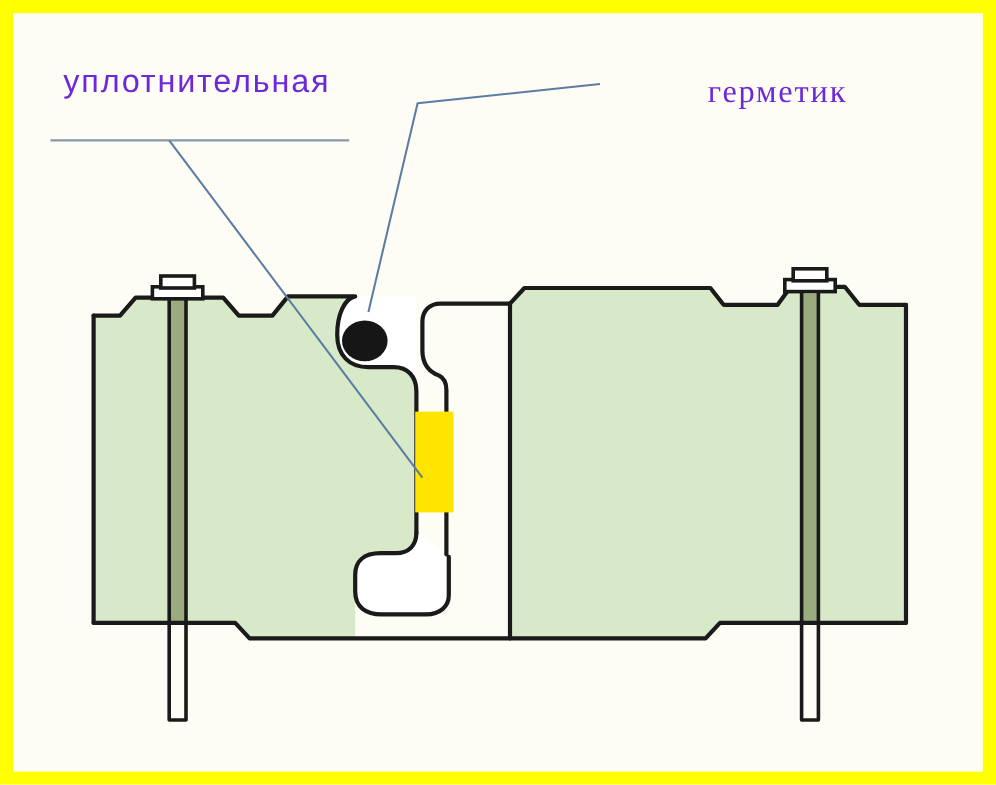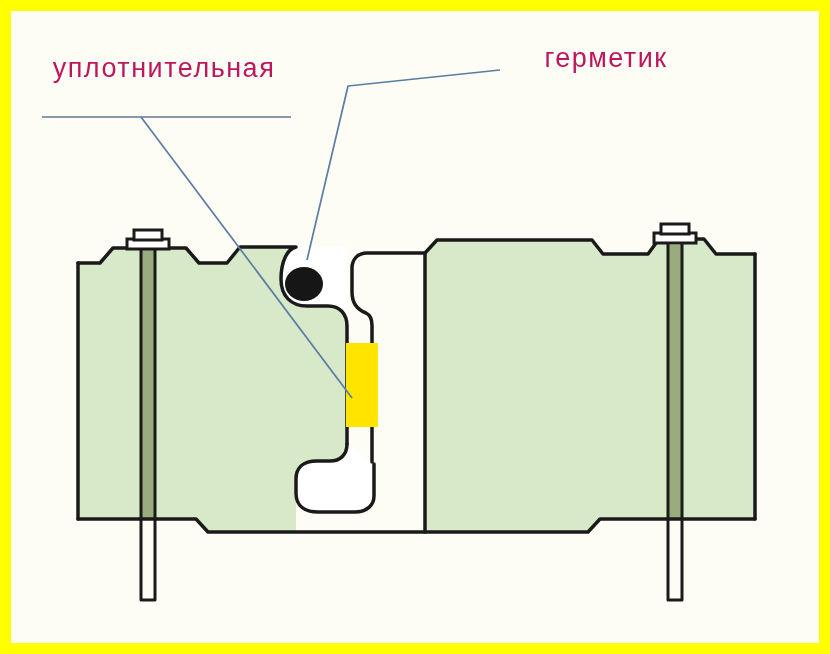--- a/index.html
+++ b/index.html
@@ -8,27 +8,27 @@
     font-family:"Liberation Sans", sans-serif;
     background:#ffffff;
   }
   .frame{
     position:relative;width:830px;height:654px;
     background:#fdfdf6;
   }
   .frame svg{position:absolute;left:0;top:0;}
   .label{
     position:absolute;z-index:3;
-    color:#be185d;
+    color:#6d28d9;
     font-size:27px;line-height:32px;
     letter-spacing:1.5px;
     user-select:none;
   }
   .label-tape{left:38px;top:52px;width:252px;text-align:center;}
-  .label-sealant{left:506px;top:42px;width:200px;text-align:center;}
+  .label-sealant{left:506px;top:60px;width:200px;text-align:right;font-family:Liberation Serif, serif;}
 </style>
 </head>
 <body>
 
 <div class="frame">
 
   <svg width="830" height="654" viewBox="0 0 830 654">
 
     <path d="M 78 263 L 100 263 L 113 248 L 186 248 L 199 263 L 227 263 L 240 247 L 296 247
              C 287 249 281 262 281 279

